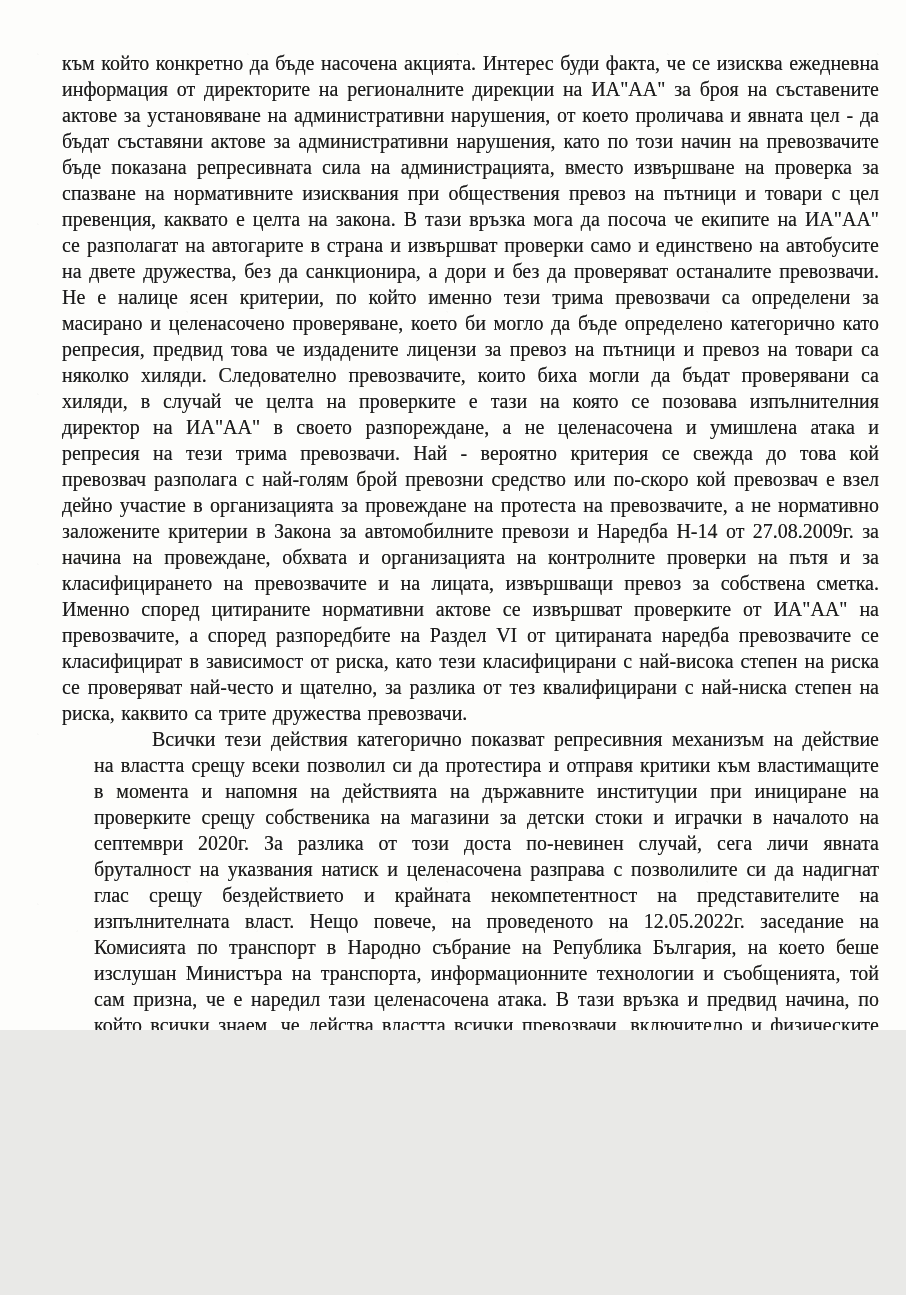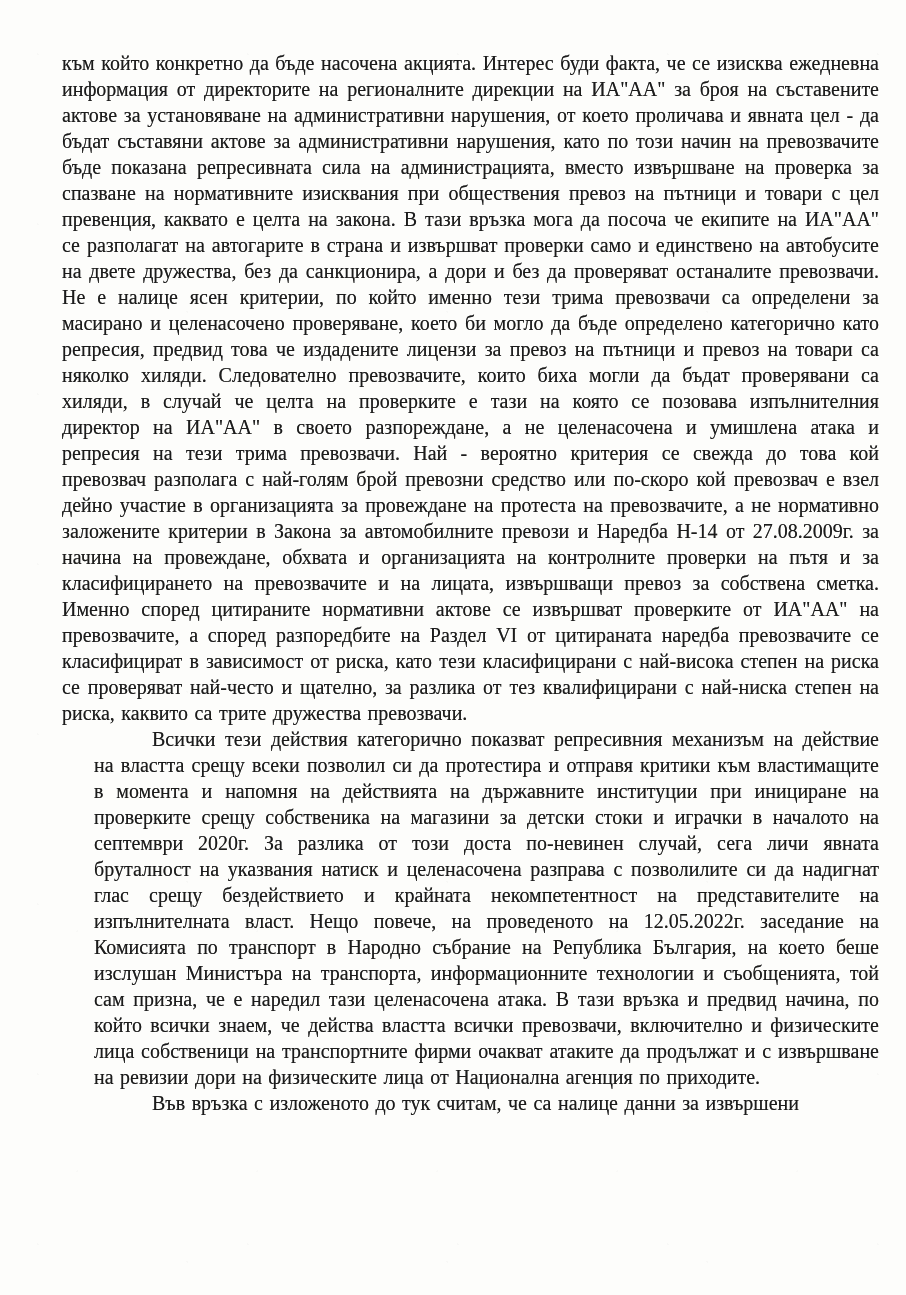--- a/index.html
+++ b/index.html
@@ -3,21 +3,21 @@
 <meta charset="utf-8">
 <style>
   html, body {
     margin: 0;
     padding: 0;
     background: #e9e9e7;
   }
   .scan-page {
     position: relative;
     width: 906px;
-    height: 1295px;
+    height: 1030px;
     margin: 0 auto;
     background: #fdfdfb;
     overflow: hidden;
     box-sizing: border-box;
     padding: 50px 27px 0 62px;
     
     background-image:
       radial-gradient(circle at 18% 32%, rgba(0,0,0,0.02) 0 1px, transparent 1px),
       radial-gradient(circle at 72% 64%, rgba(0,0,0,0.02) 0 1px, transparent 1px),
       radial-gradient(circle at 43% 88%, rgba(0,0,0,0.015) 0 1px, transparent 1px);

